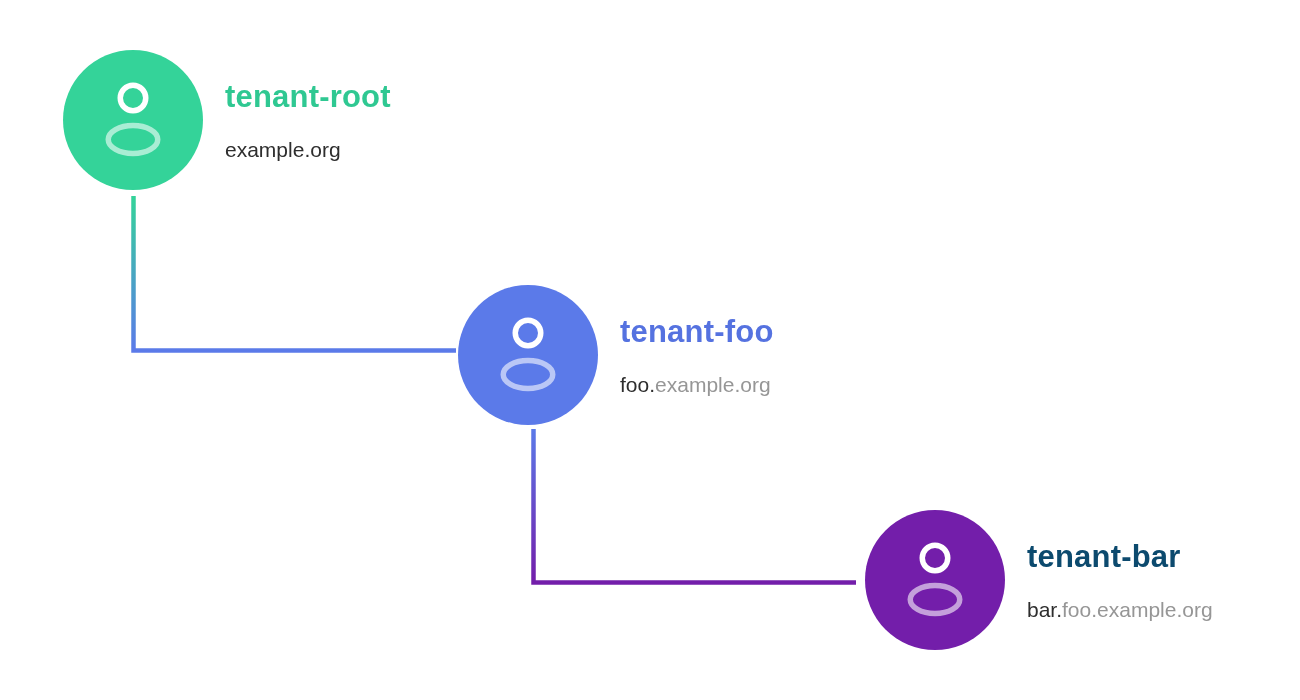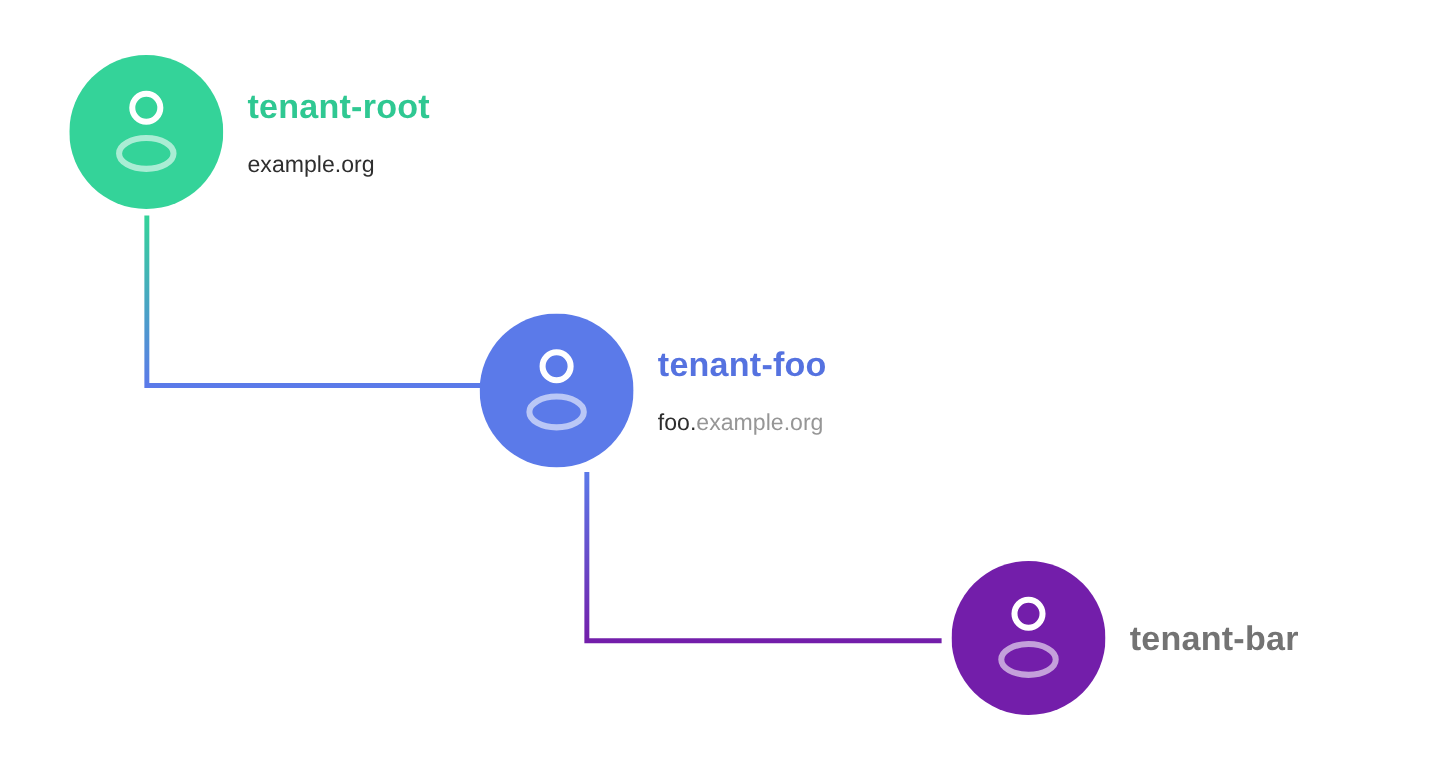--- a/index.html
+++ b/index.html
@@ -79,38 +79,41 @@
       <ellipse cx="70" cy="89.5" rx="24.75" ry="14" fill="none" stroke="rgba(255,255,255,0.58)" stroke-width="5.5"></ellipse>
     </svg>
     <div class="labels">
       <div class="tenant-name" style="color: rgb(47, 200, 146);">tenant-root</div>
       <div class="tenant-domain">
         <span class="domain-prefix">example.org</span><span class="domain-rest"></span>
       </div>
     </div>
   </div>
 
-  <div class="node" style="left:436px; top:285px;">
+  <div class="node" style="left:458px; top:285px;">
     <svg class="avatar" viewBox="0 0 140 140">
       <circle cx="70" cy="70" r="70" fill="#5B7AE9"></circle>
       <circle cx="70" cy="48" r="12.75" fill="none" stroke="#FFFFFF" stroke-width="5.5"></circle>
       <ellipse cx="70" cy="89.5" rx="24.75" ry="14" fill="none" stroke="rgba(255,255,255,0.58)" stroke-width="5.5"></ellipse>
     </svg>
     <div class="labels">
       <div class="tenant-name" style="color: rgb(85, 114, 224);">tenant-foo</div>
       <div class="tenant-domain">
         <span class="domain-prefix">foo.</span><span class="domain-rest">example.org</span>
       </div>
     </div>
   </div>
 
   <div class="node" style="left:865px; top:510px;">
     <svg class="avatar" viewBox="0 0 140 140">
       <circle cx="70" cy="70" r="70" fill="#731EAA"></circle>
       <circle cx="70" cy="48" r="12.75" fill="none" stroke="#FFFFFF" stroke-width="5.5"></circle>
       <ellipse cx="70" cy="89.5" rx="24.75" ry="14" fill="none" stroke="rgba(255,255,255,0.58)" stroke-width="5.5"></ellipse>
     </svg>
     <div class="labels">
-      <div class="tenant-name" style="color: #737373;">tenant-bar</div>
+      <div class="tenant-name" style="color: #0c4a6e;">tenant-bar</div>
+      <div class="tenant-domain">
+        <span class="domain-prefix">bar.</span><span class="domain-rest">foo.example.org</span>
+      </div>
     </div>
   </div>
 
 </div>
 
 </body></html>

